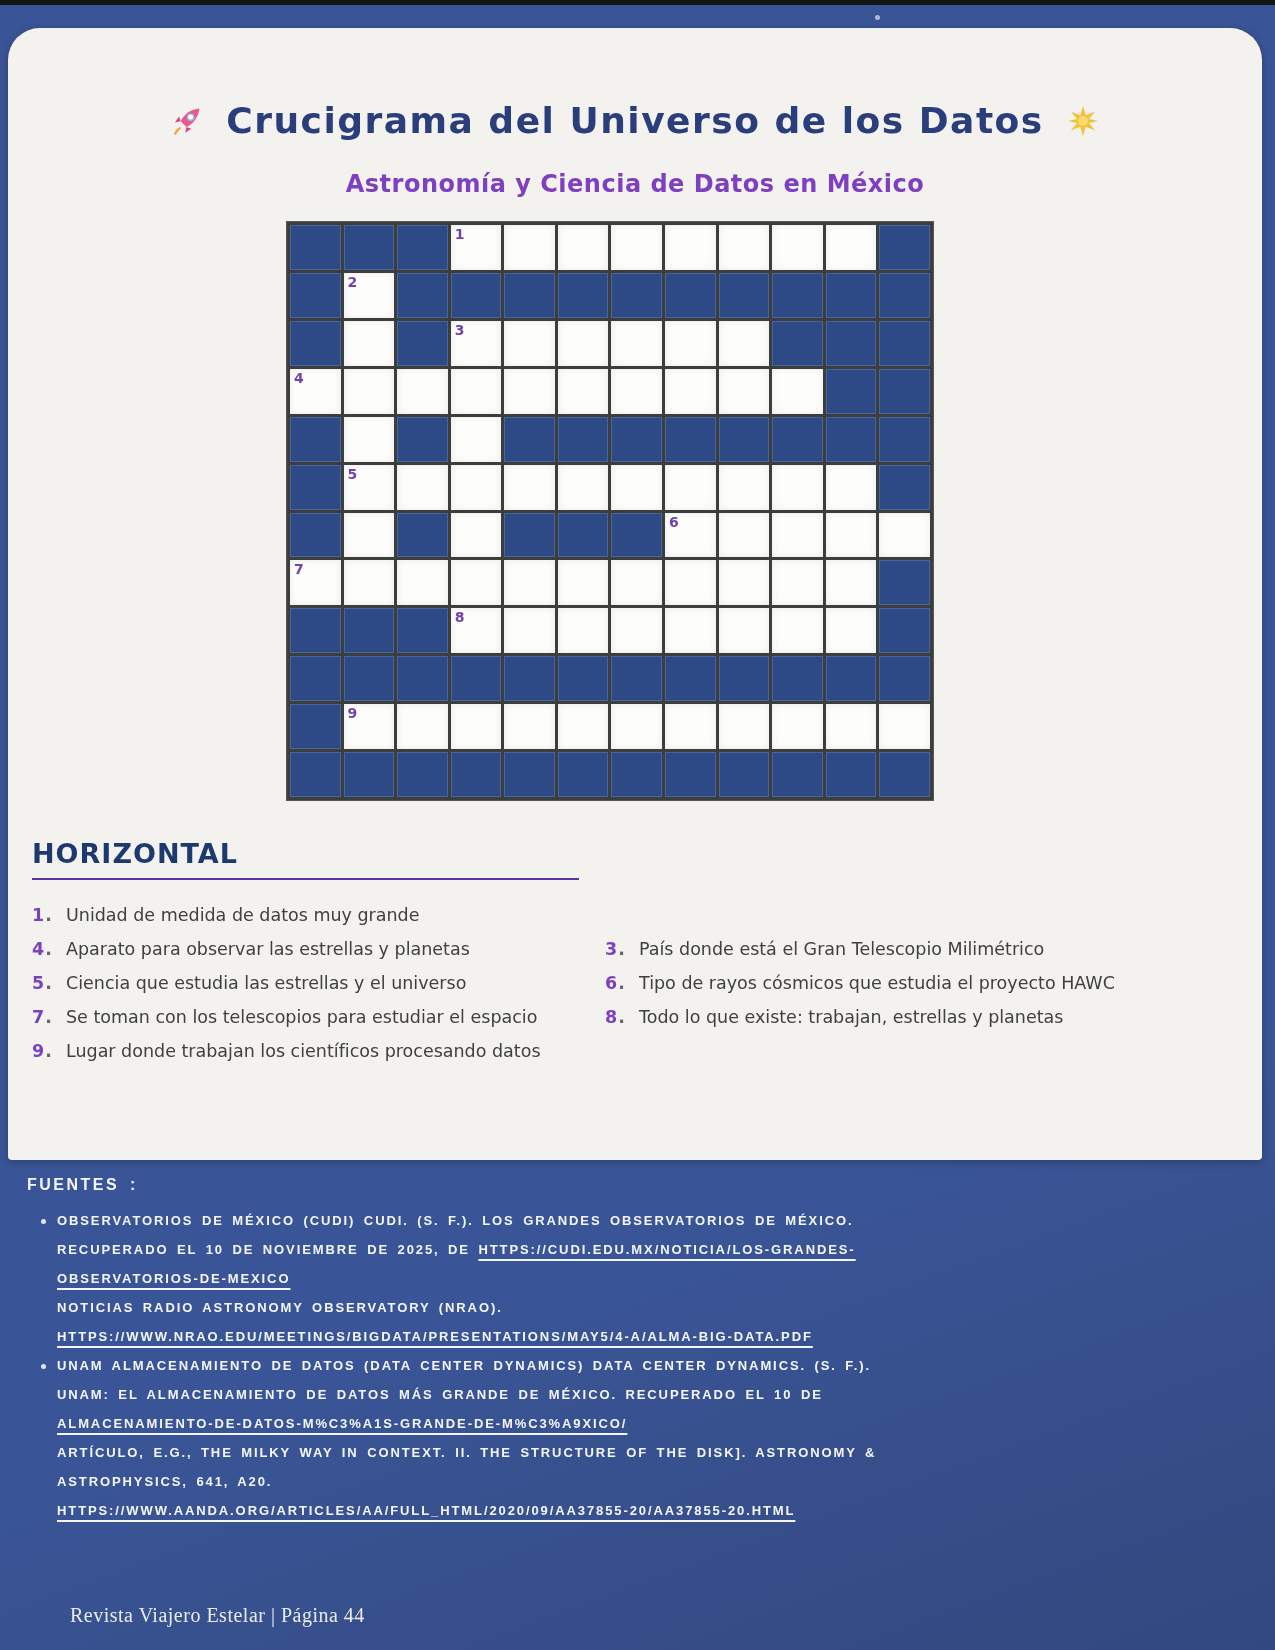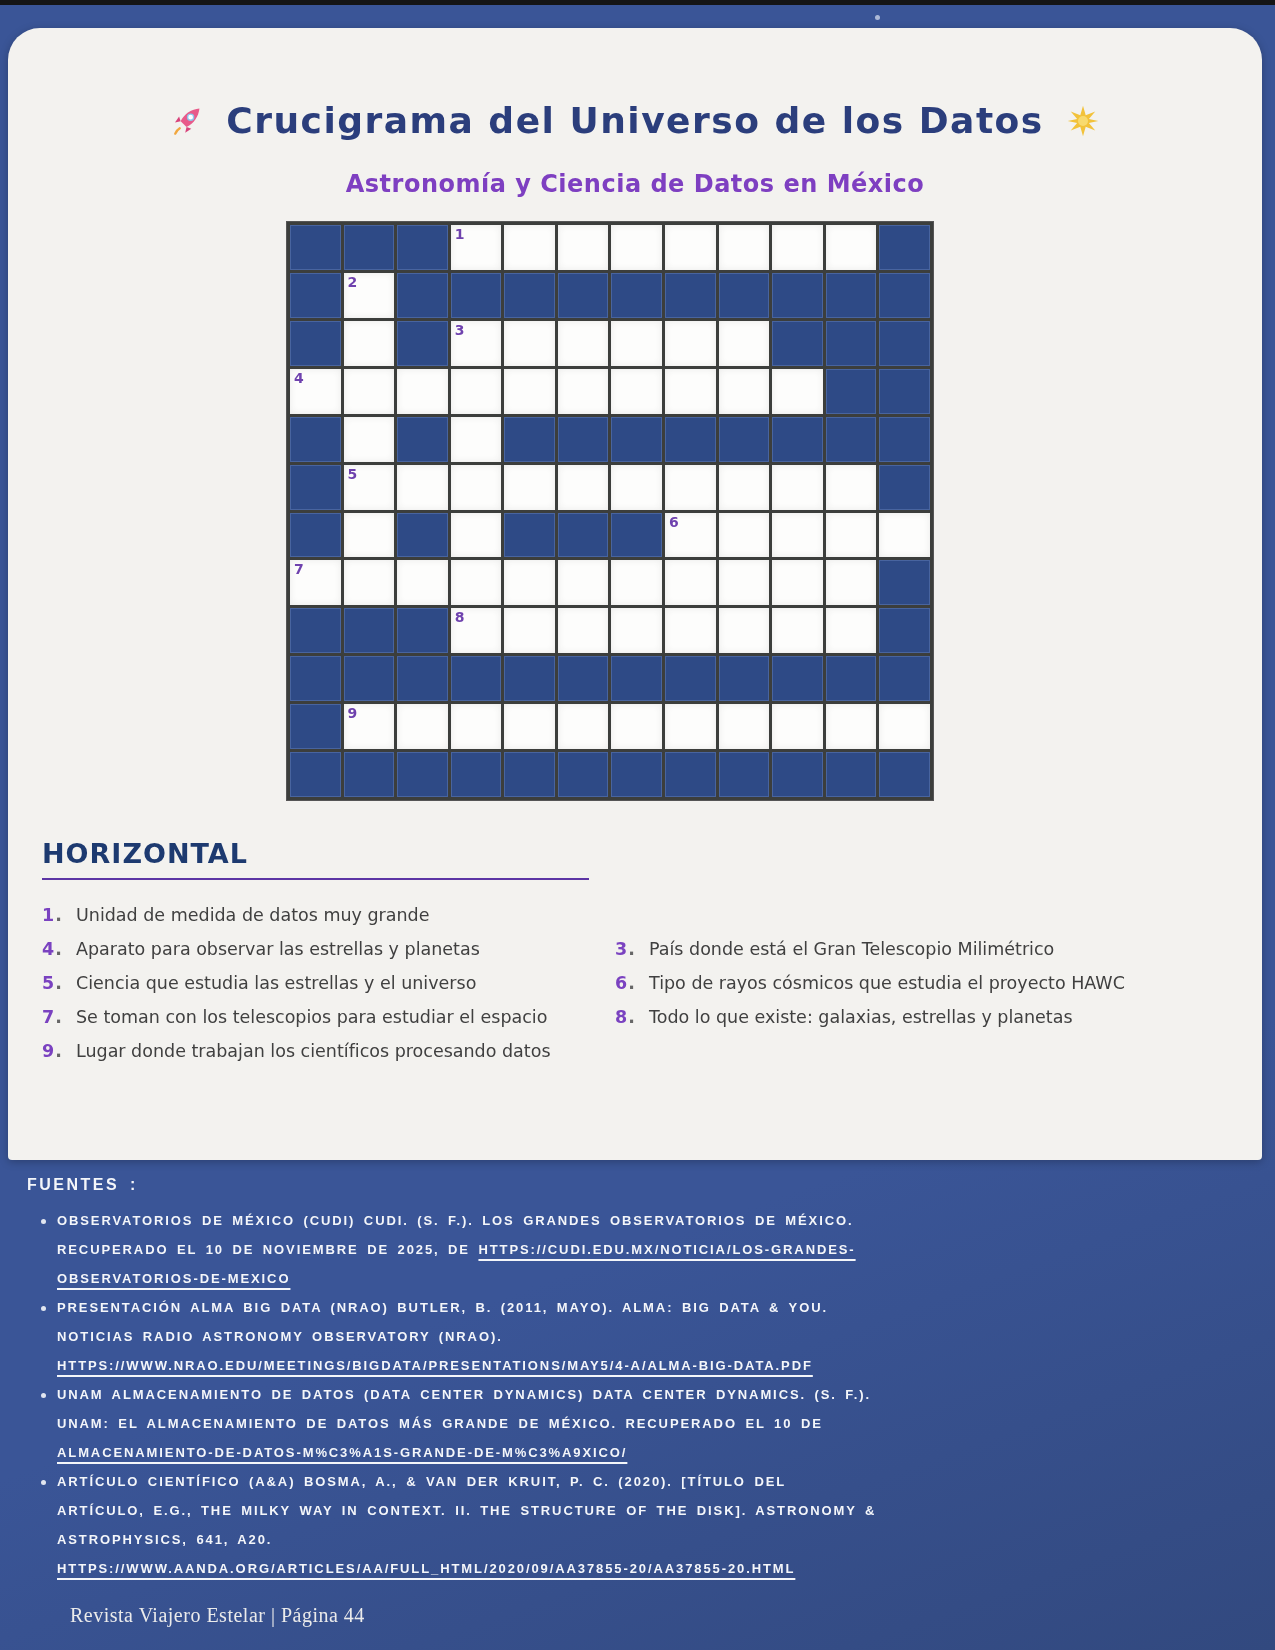--- a/index.html
+++ b/index.html
@@ -78,21 +78,21 @@
     box-shadow:inset 0 0 7px rgba(60,60,60,.10);
   }
   .cellnum{
     position:absolute;top:1px;left:4px;
     font-size:14px;font-weight:bold;
     color:#6f42ae;
     font-family:"DejaVu Sans",sans-serif;
   }
   
   .clues{
-    position:absolute;left:34px;top:810px;width:1190px;
+    position:absolute;left:24px;top:810px;width:1190px;
   }
   .clues h2{
     font-size:27px;font-weight:bold;letter-spacing:1px;
     color:#1d3a70;
   }
   .rule{
     width:547px;height:2px;margin-top:9px;
     background:#5c35a4;
   }
   .clue-cols{
@@ -374,39 +374,37 @@
             <div class="clue">
               <span class="clue-num">3</span>
               <span class="clue-text">País donde está el Gran Telescopio Milimétrico</span>
             </div>
             <div class="clue">
               <span class="clue-num">6</span>
               <span class="clue-text">Tipo de rayos cósmicos que estudia el proyecto HAWC</span>
             </div>
             <div class="clue">
               <span class="clue-num">8</span>
-              <span class="clue-text">Todo lo que existe: galaxias, estrellas y planetas</span>
+              <span class="clue-text">Todo lo que existe: trabajan, estrellas y planetas</span>
             </div>
           </div>
       </div>
     </section>
   </div>
 
   <footer class="fuentes">
     <div class="fuentes-heading">FUENTES :</div>
     <div id="sources-list" class="sources">
         <div class="src-line first"><span>OBSERVATORIOS DE MÉXICO (CUDI) CUDI. (S. F.). LOS GRANDES OBSERVATORIOS DE MÉXICO.</span></div>
         <div class="src-line"><span>RECUPERADO EL 10 DE NOVIEMBRE DE 2025, DE </span><span class="src-link">HTTPS://CUDI.EDU.MX/NOTICIA/LOS-GRANDES-</span></div>
         <div class="src-line"><span class="src-link">OBSERVATORIOS-DE-MEXICO</span></div>
-        <div class="src-line first"><span>PRESENTACIÓN ALMA BIG DATA (NRAO) BUTLER, B. (2011, MAYO). ALMA: BIG DATA &amp; YOU.</span></div>
         <div class="src-line"><span>NOTICIAS RADIO ASTRONOMY OBSERVATORY (NRAO).</span></div>
         <div class="src-line"><span class="src-link">HTTPS://WWW.NRAO.EDU/MEETINGS/BIGDATA/PRESENTATIONS/MAY5/4-A/ALMA-BIG-DATA.PDF</span></div>
         <div class="src-line first"><span>UNAM ALMACENAMIENTO DE DATOS (DATA CENTER DYNAMICS) DATA CENTER DYNAMICS. (S. F.).</span></div>
         <div class="src-line"><span>UNAM: EL ALMACENAMIENTO DE DATOS MÁS GRANDE DE MÉXICO. RECUPERADO EL 10 DE</span></div>
         <div class="src-line"><span class="src-link">ALMACENAMIENTO-DE-DATOS-M%C3%A1S-GRANDE-DE-M%C3%A9XICO/</span></div>
-        <div class="src-line first"><span>ARTÍCULO CIENTÍFICO (A&amp;A) BOSMA, A., &amp; VAN DER KRUIT, P. C. (2020). [TÍTULO DEL</span></div>
         <div class="src-line"><span>ARTÍCULO, E.G., THE MILKY WAY IN CONTEXT. II. THE STRUCTURE OF THE DISK]. ASTRONOMY &amp;</span></div>
         <div class="src-line"><span>ASTROPHYSICS, 641, A20.</span></div>
         <div class="src-line"><span class="src-link">HTTPS://WWW.AANDA.ORG/ARTICLES/AA/FULL_HTML/2020/09/AA37855-20/AA37855-20.HTML</span></div>
       </div>
     <div class="page-footer">Revista Viajero Estelar  |  Página 44</div>
   </footer>
 </div>
 
 </body></html>

